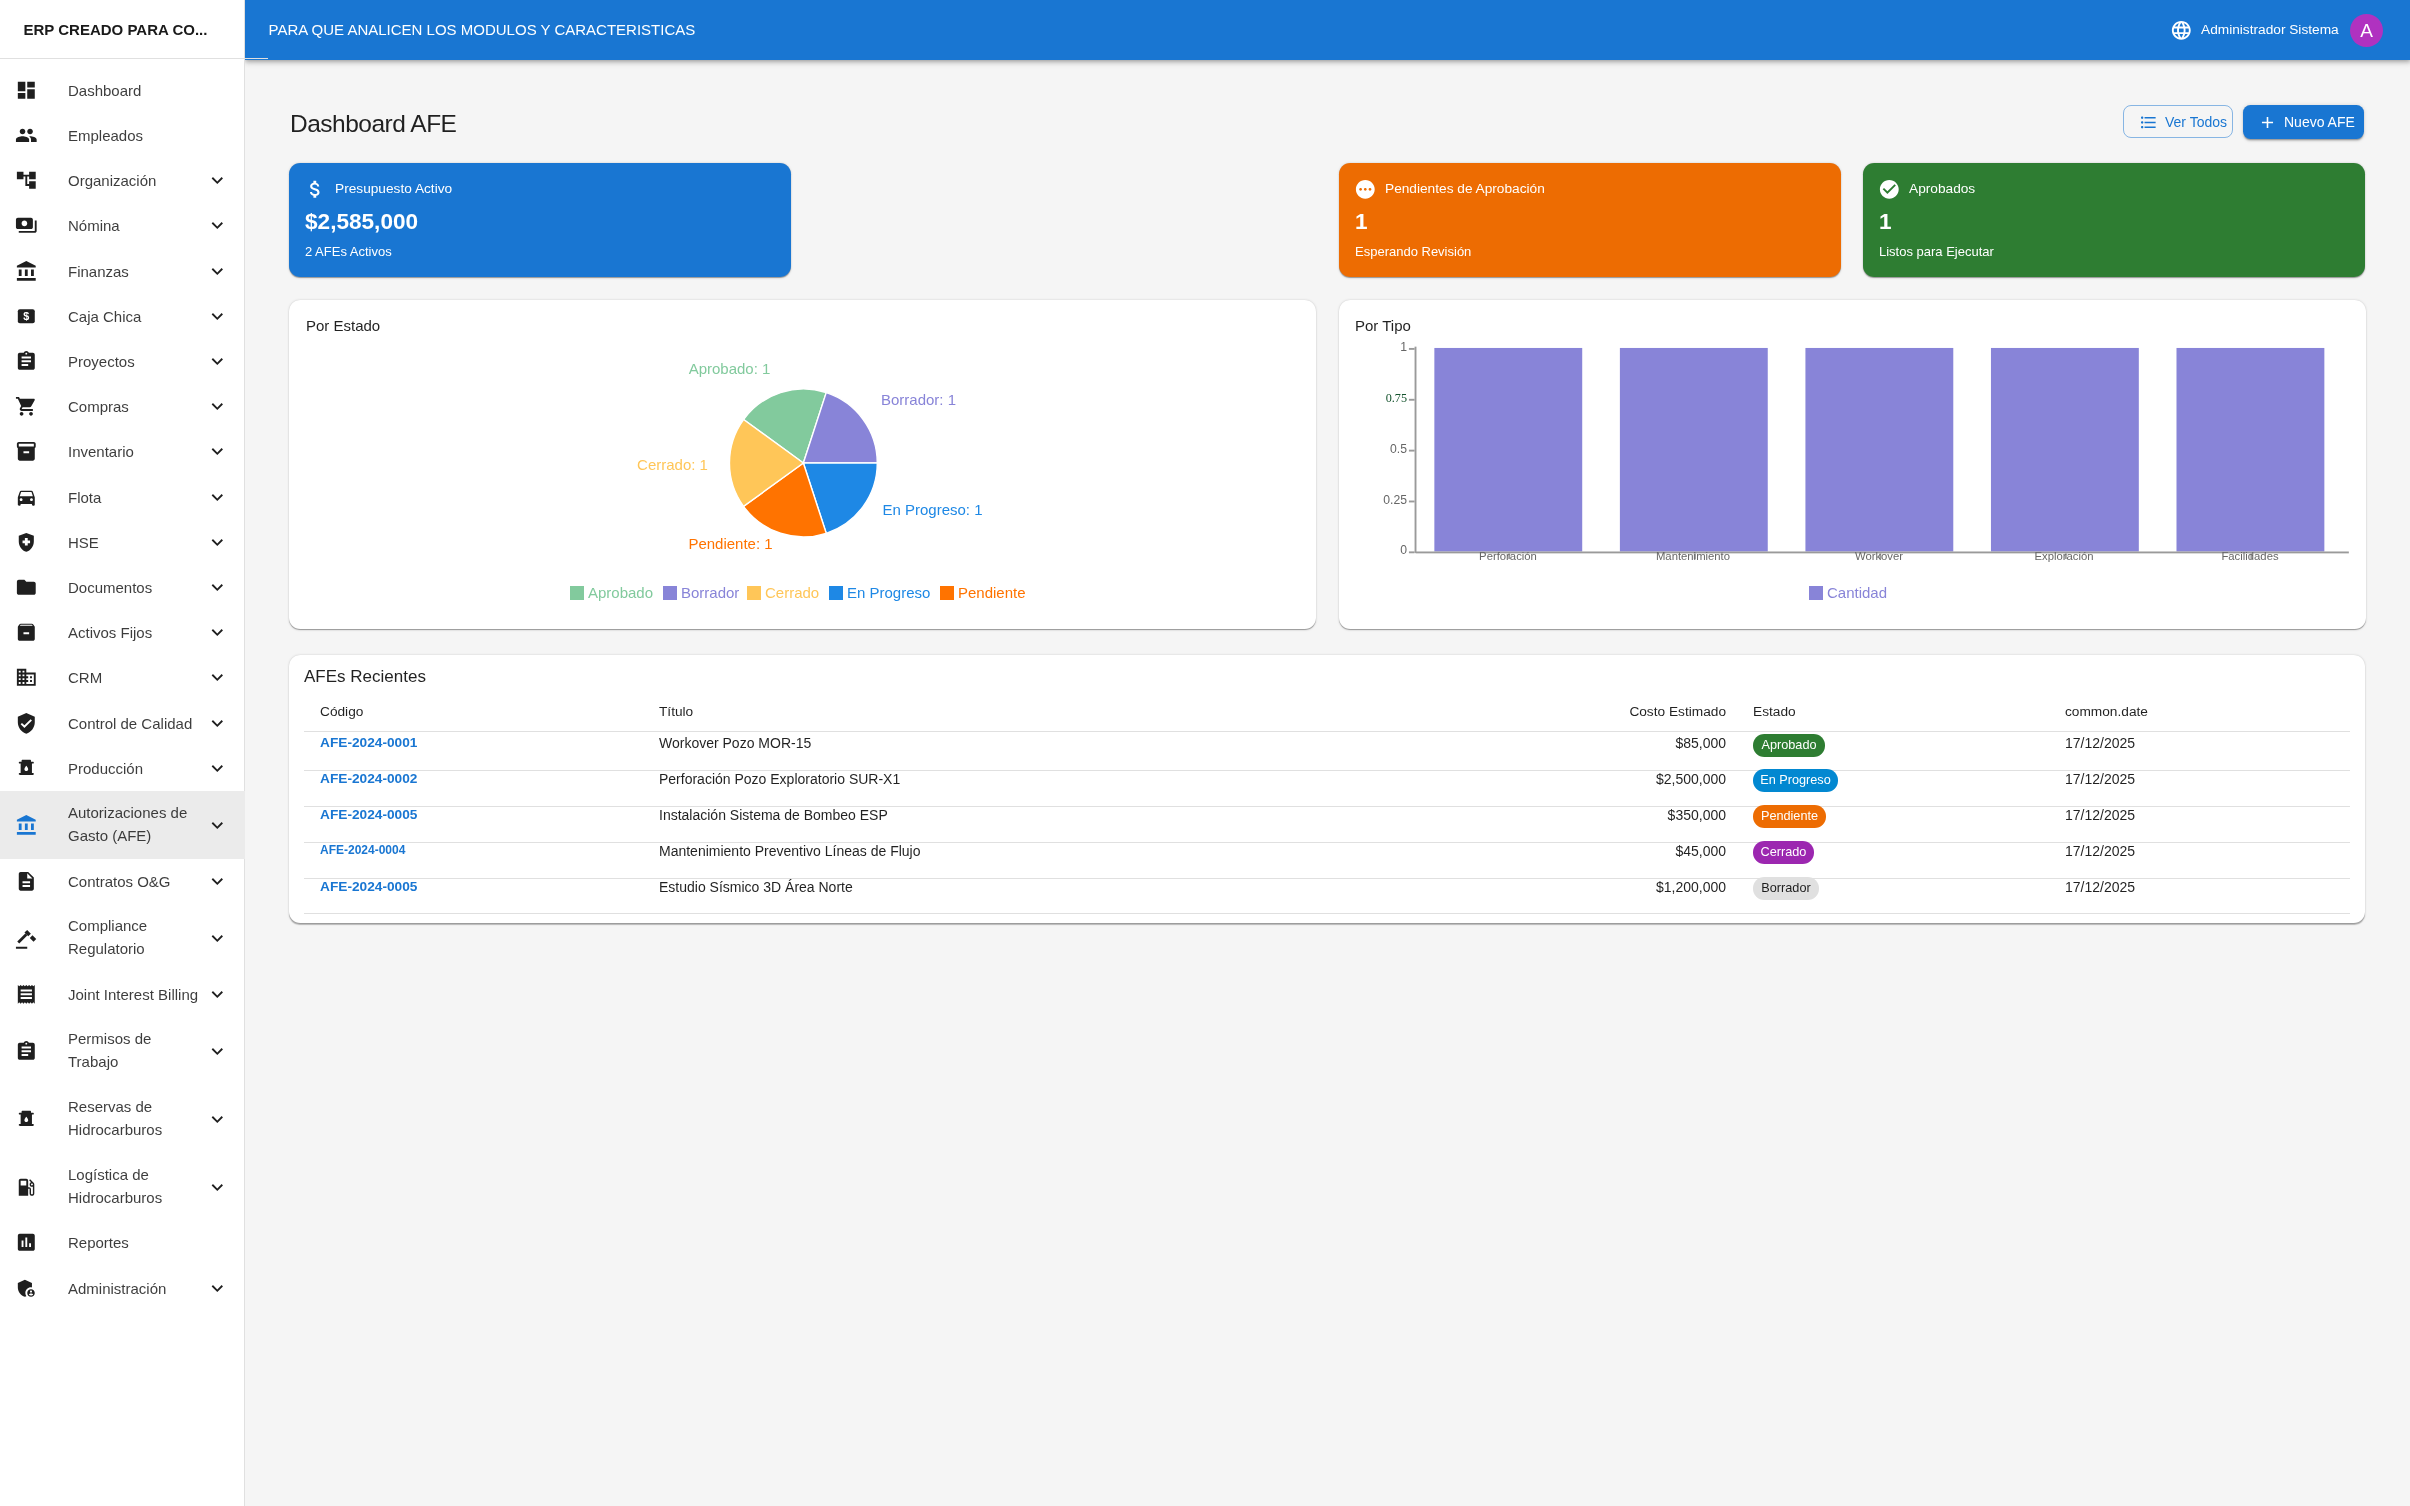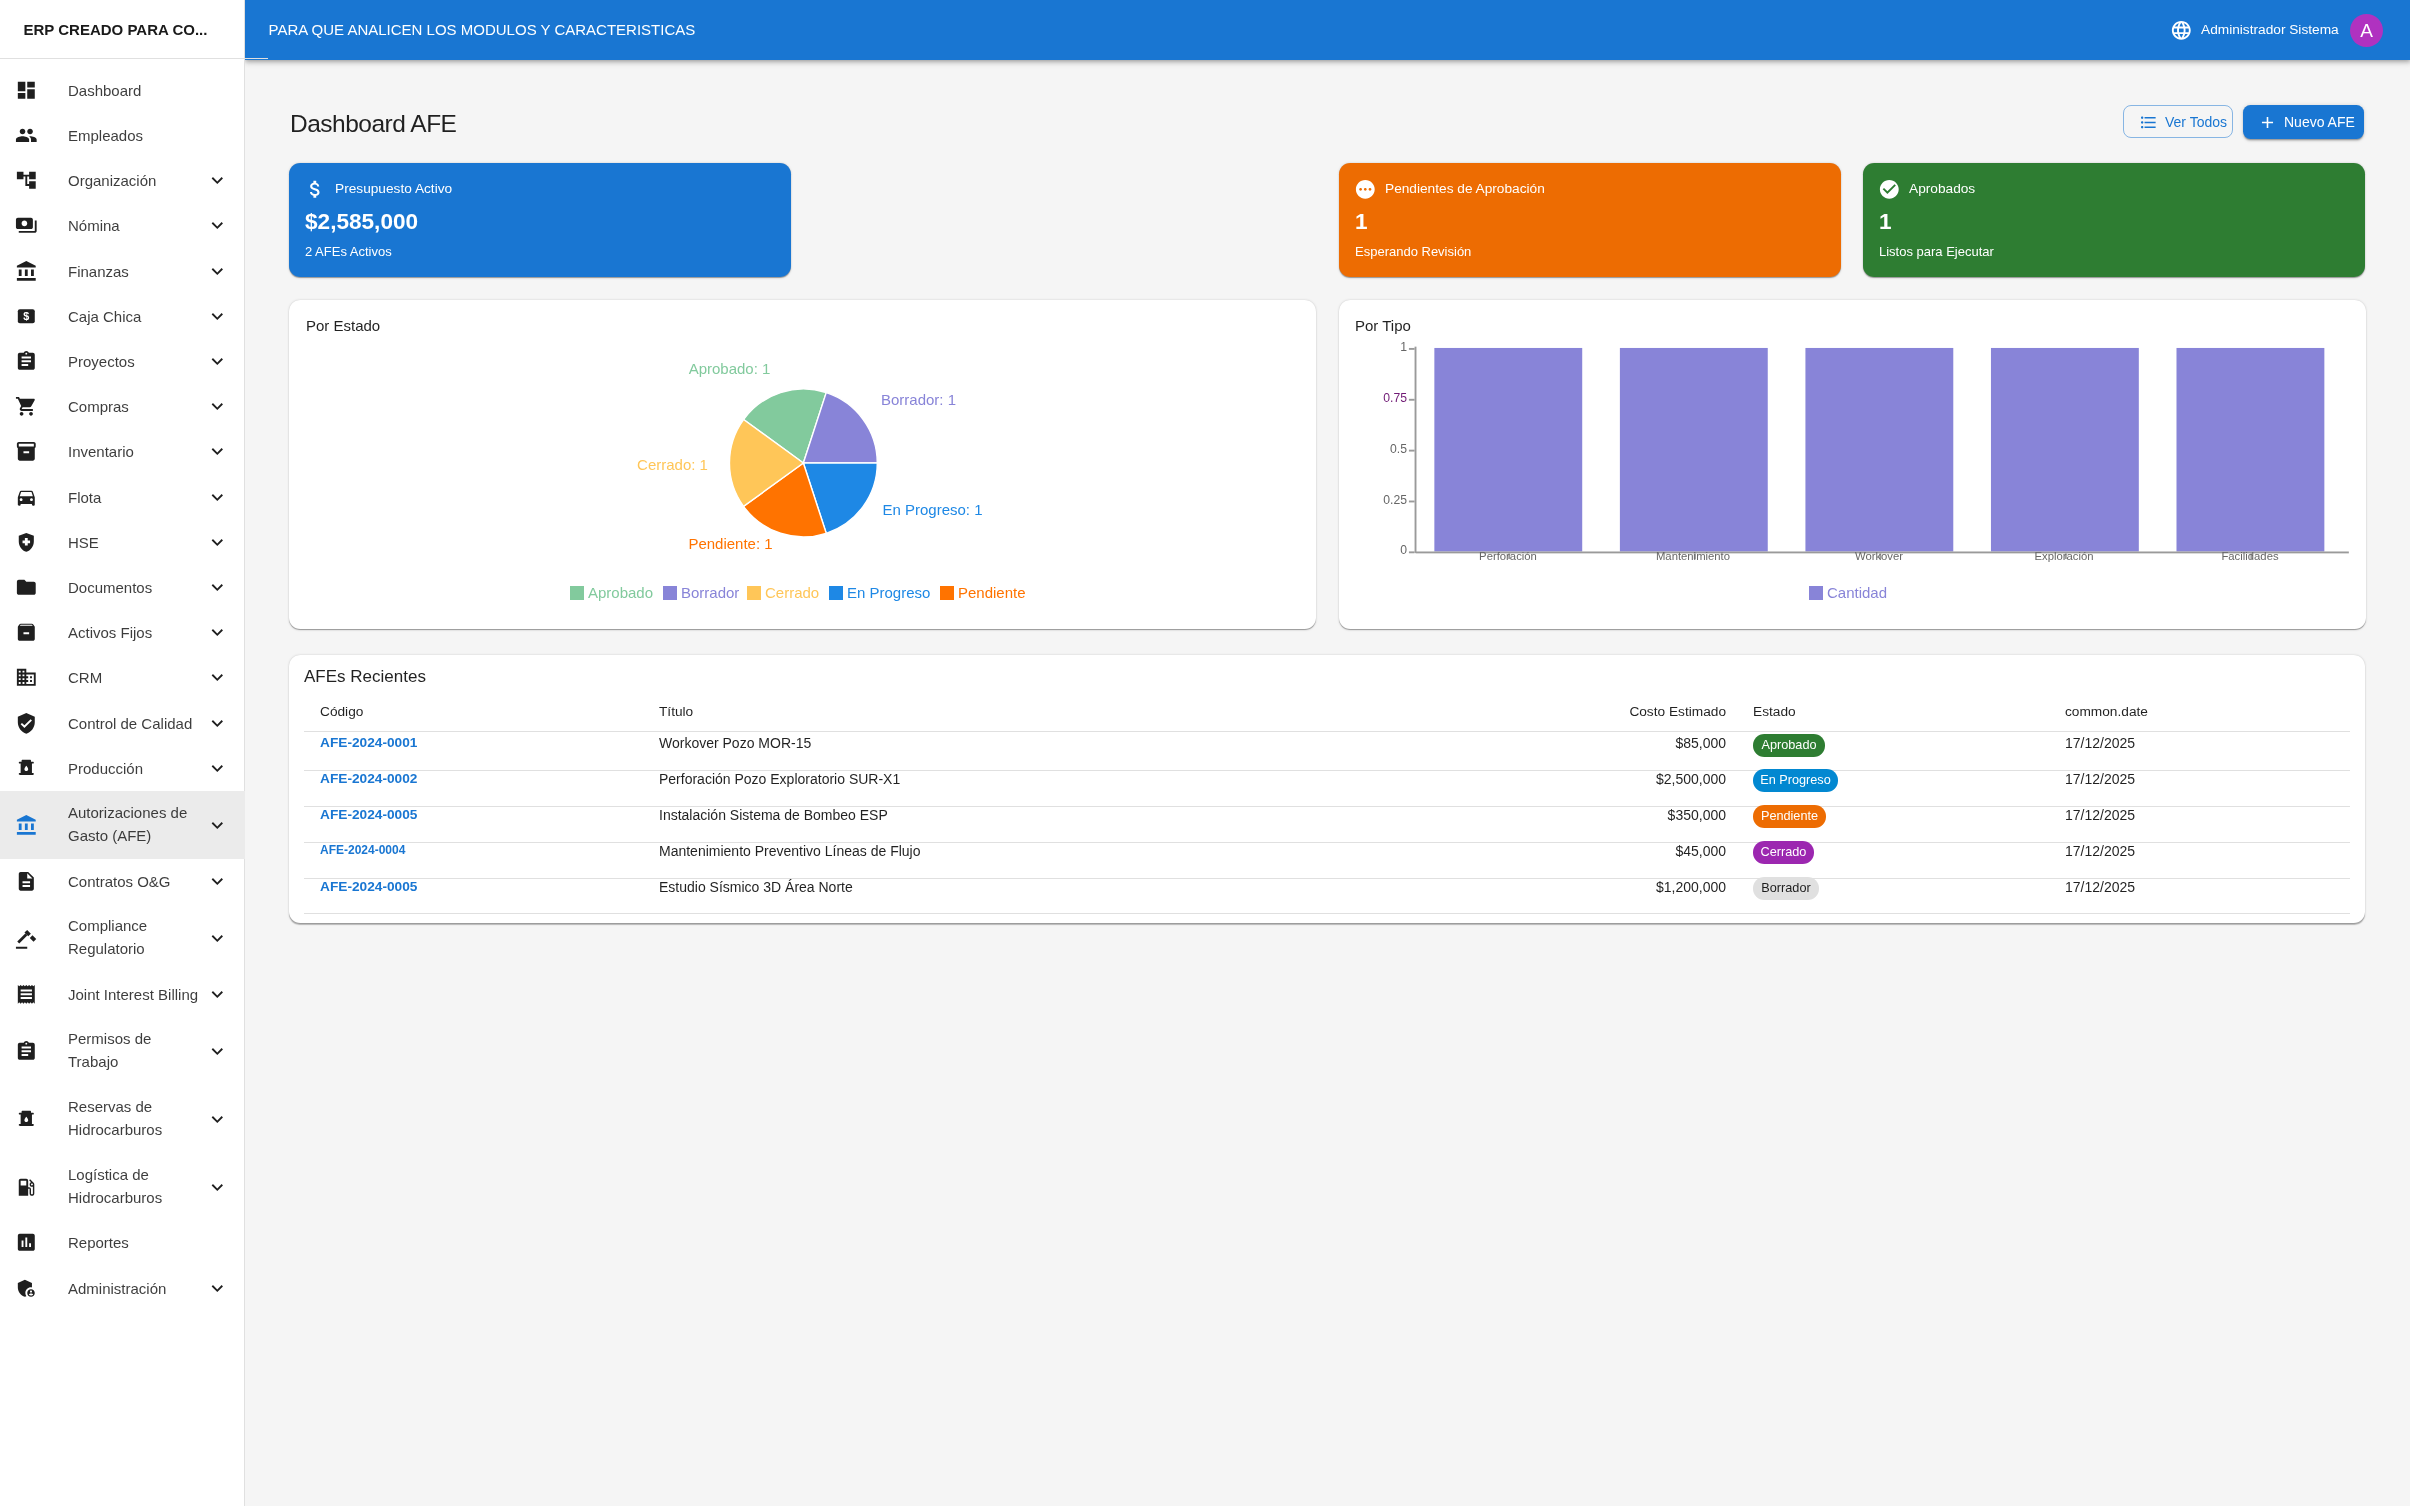--- a/index.html
+++ b/index.html
@@ -321,21 +321,21 @@
       <rect x="1496" y="477.4" width="6" height="2" fill="#9a9a9a"></rect>
       <rect x="1496" y="531.4" width="6" height="2" fill="#9a9a9a"></rect>
       <rect x="1496" y="585.4" width="6" height="2" fill="#9a9a9a"></rect>
       <rect x="1601.5" y="587.5" width="2" height="6" fill="#9a9a9a"></rect>
       <rect x="1798.5" y="587.5" width="2" height="6" fill="#9a9a9a"></rect>
       <rect x="1995.5" y="587.5" width="2" height="6" fill="#9a9a9a"></rect>
       <rect x="2192.5" y="587.5" width="2" height="6" fill="#9a9a9a"></rect>
       <rect x="2389.5" y="587.5" width="2" height="6" fill="#9a9a9a"></rect>
     </svg>
 <div style="position:absolute;left:1332px;top:340px;width:75px;text-align:right;font-size:12.2px;color:#666;">1</div>
-    <div style="position:absolute;left:1332px;top:391px;width:75px;text-align:right;font-size:12.2px;color:#701a75;">0.75</div>
+    <div style="position:absolute;left:1332px;top:391px;width:75px;text-align:right;font-size:12.2px;color:#14532d;font-family:Liberation Serif, serif;">0.75</div>
     <div style="position:absolute;left:1332px;top:442px;width:75px;text-align:right;font-size:12.2px;color:#666;">0.5</div>
     <div style="position:absolute;left:1332px;top:493px;width:75px;text-align:right;font-size:12.2px;color:#666;">0.25</div>
     <div style="position:absolute;left:1332px;top:543px;width:75px;text-align:right;font-size:12.2px;color:#666;">0</div>
 <div style="position:absolute;left:1414px;top:550px;width:188px;text-align:center;font-size:11.3px;color:#666;">Perforación</div>
     <div style="position:absolute;left:1599px;top:550px;width:188px;text-align:center;font-size:11.3px;color:#666;">Mantenimiento</div>
     <div style="position:absolute;left:1785px;top:550px;width:188px;text-align:center;font-size:11.3px;color:#666;">Workover</div>
     <div style="position:absolute;left:1970px;top:550px;width:188px;text-align:center;font-size:11.3px;color:#666;">Exploración</div>
     <div style="position:absolute;left:2156px;top:550px;width:188px;text-align:center;font-size:11.3px;color:#666;">Facilidades</div>
 <div style="position:absolute;left:1809px;top:586px;width:14px;height:14px;background:#8884d8;"></div>
     <div style="position:absolute;left:1827px;top:583px;font-size:15px;line-height:20px;color:#8884d8;">Cantidad</div>

